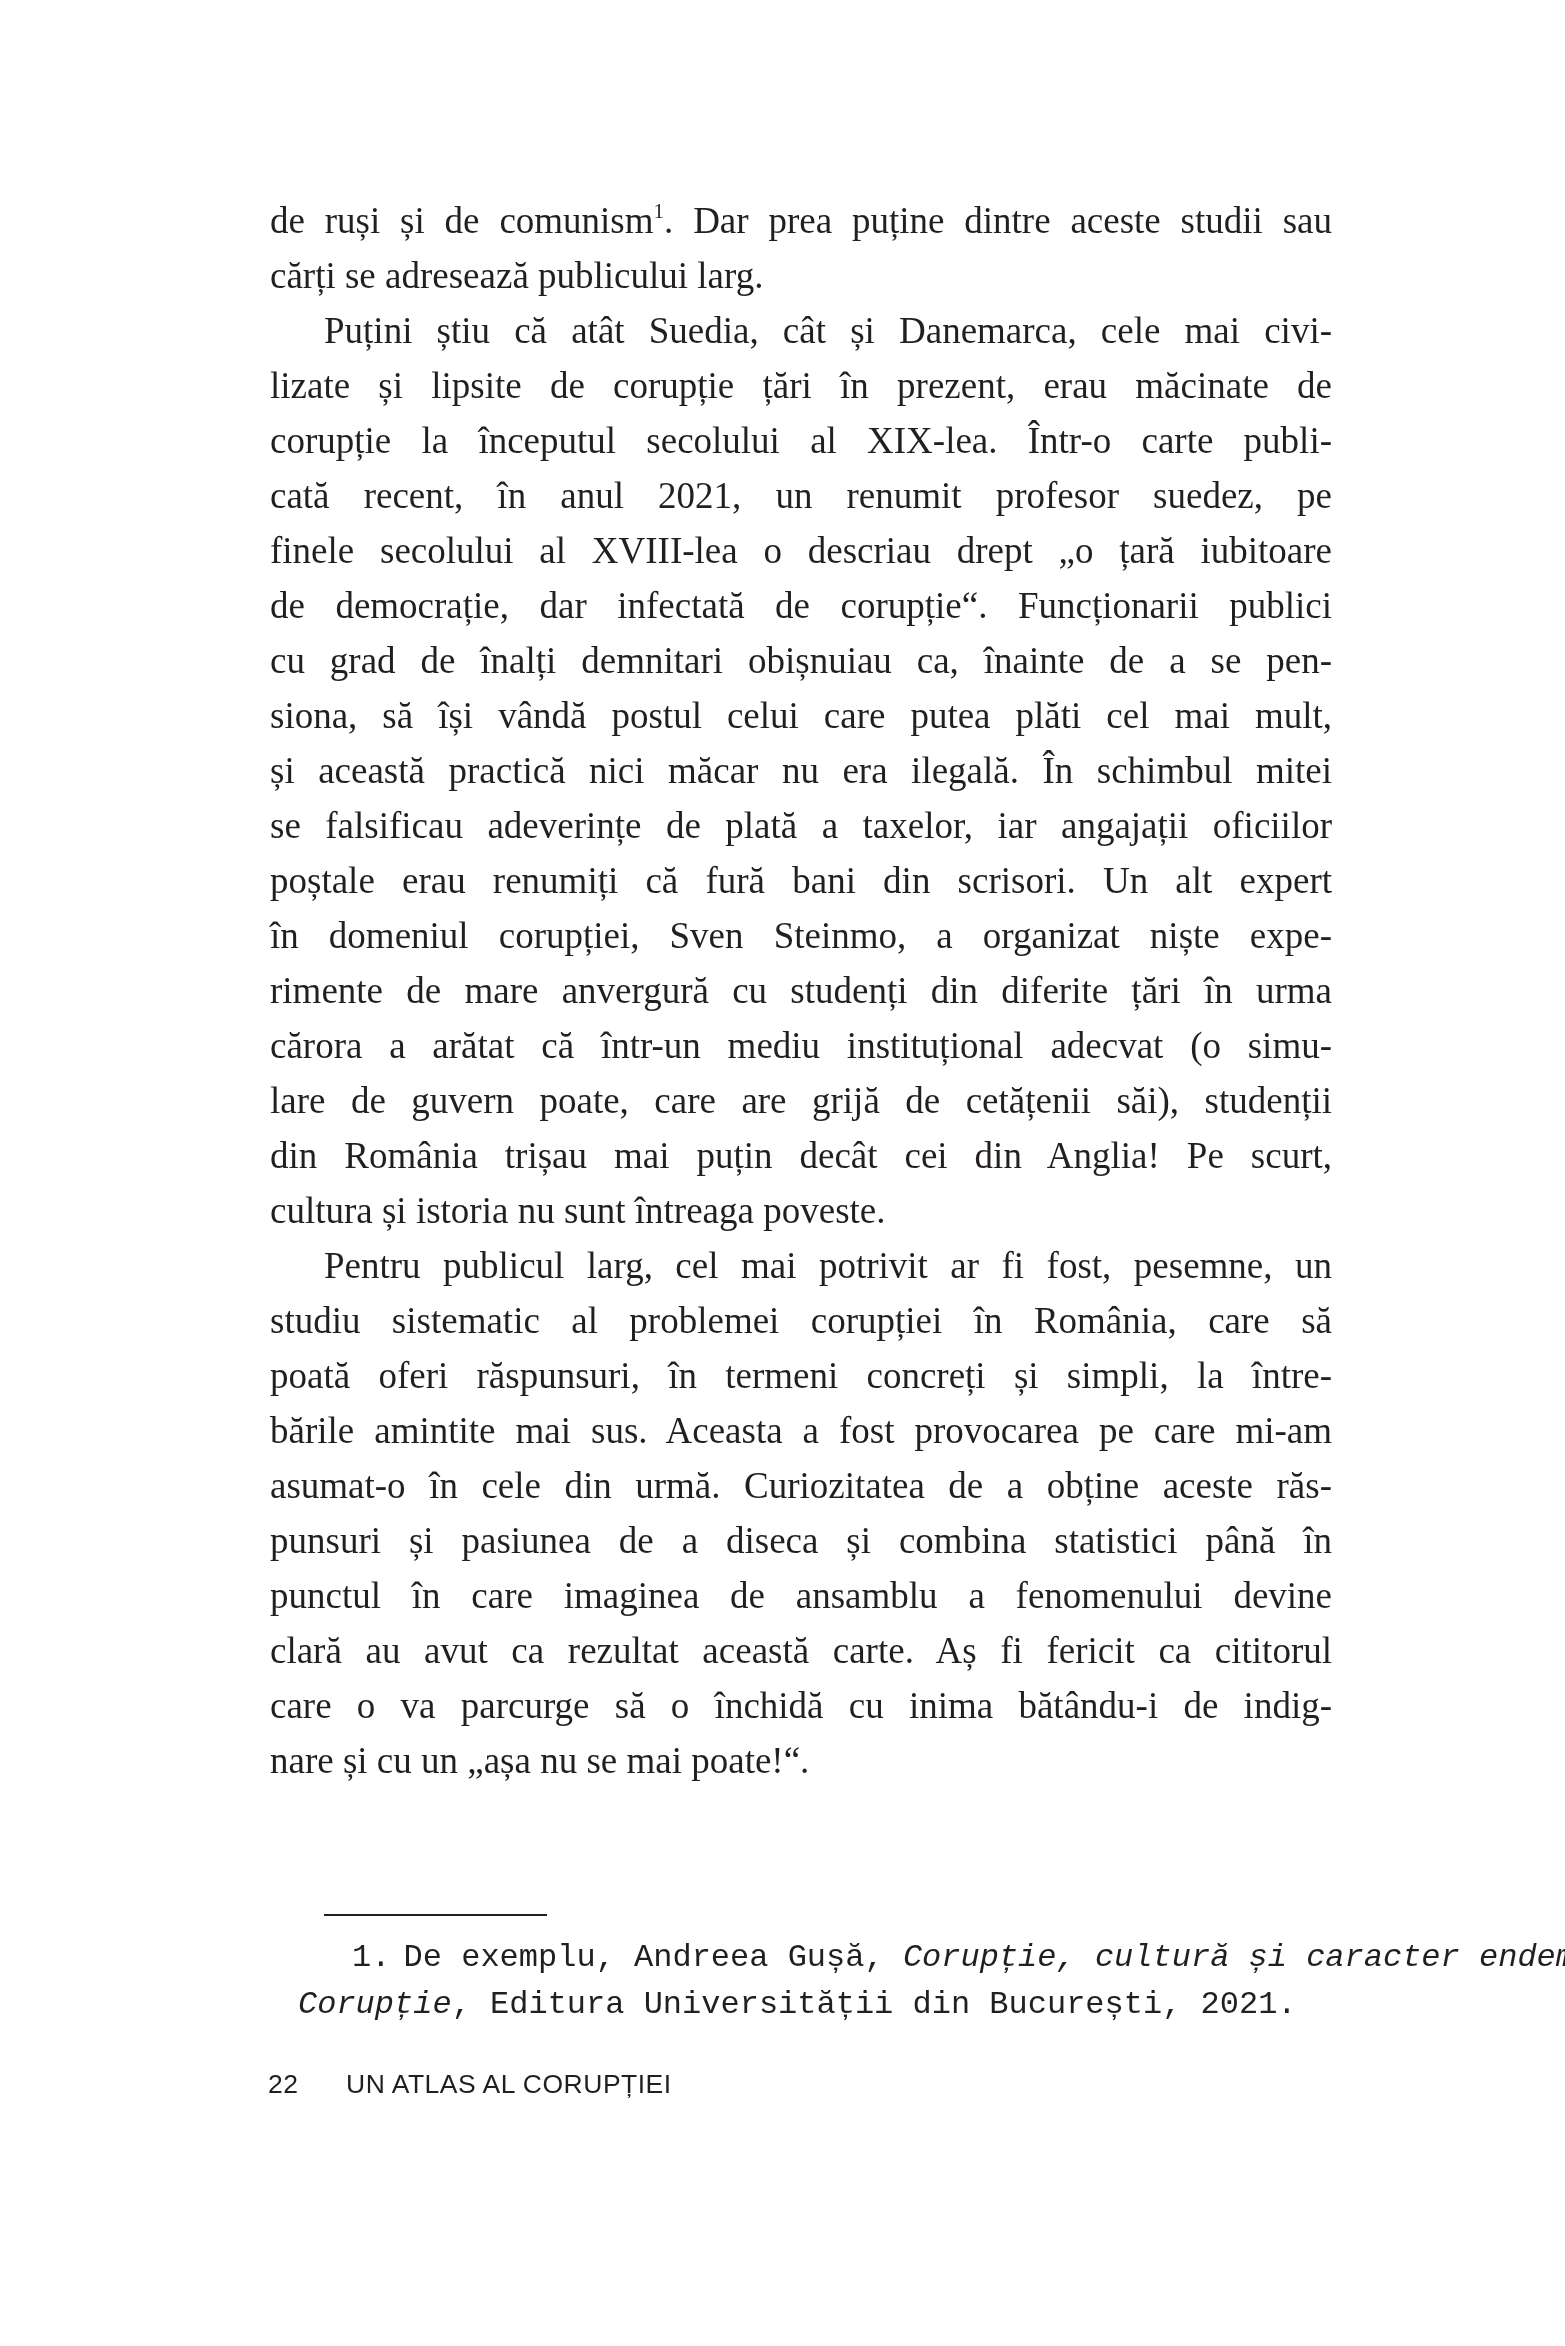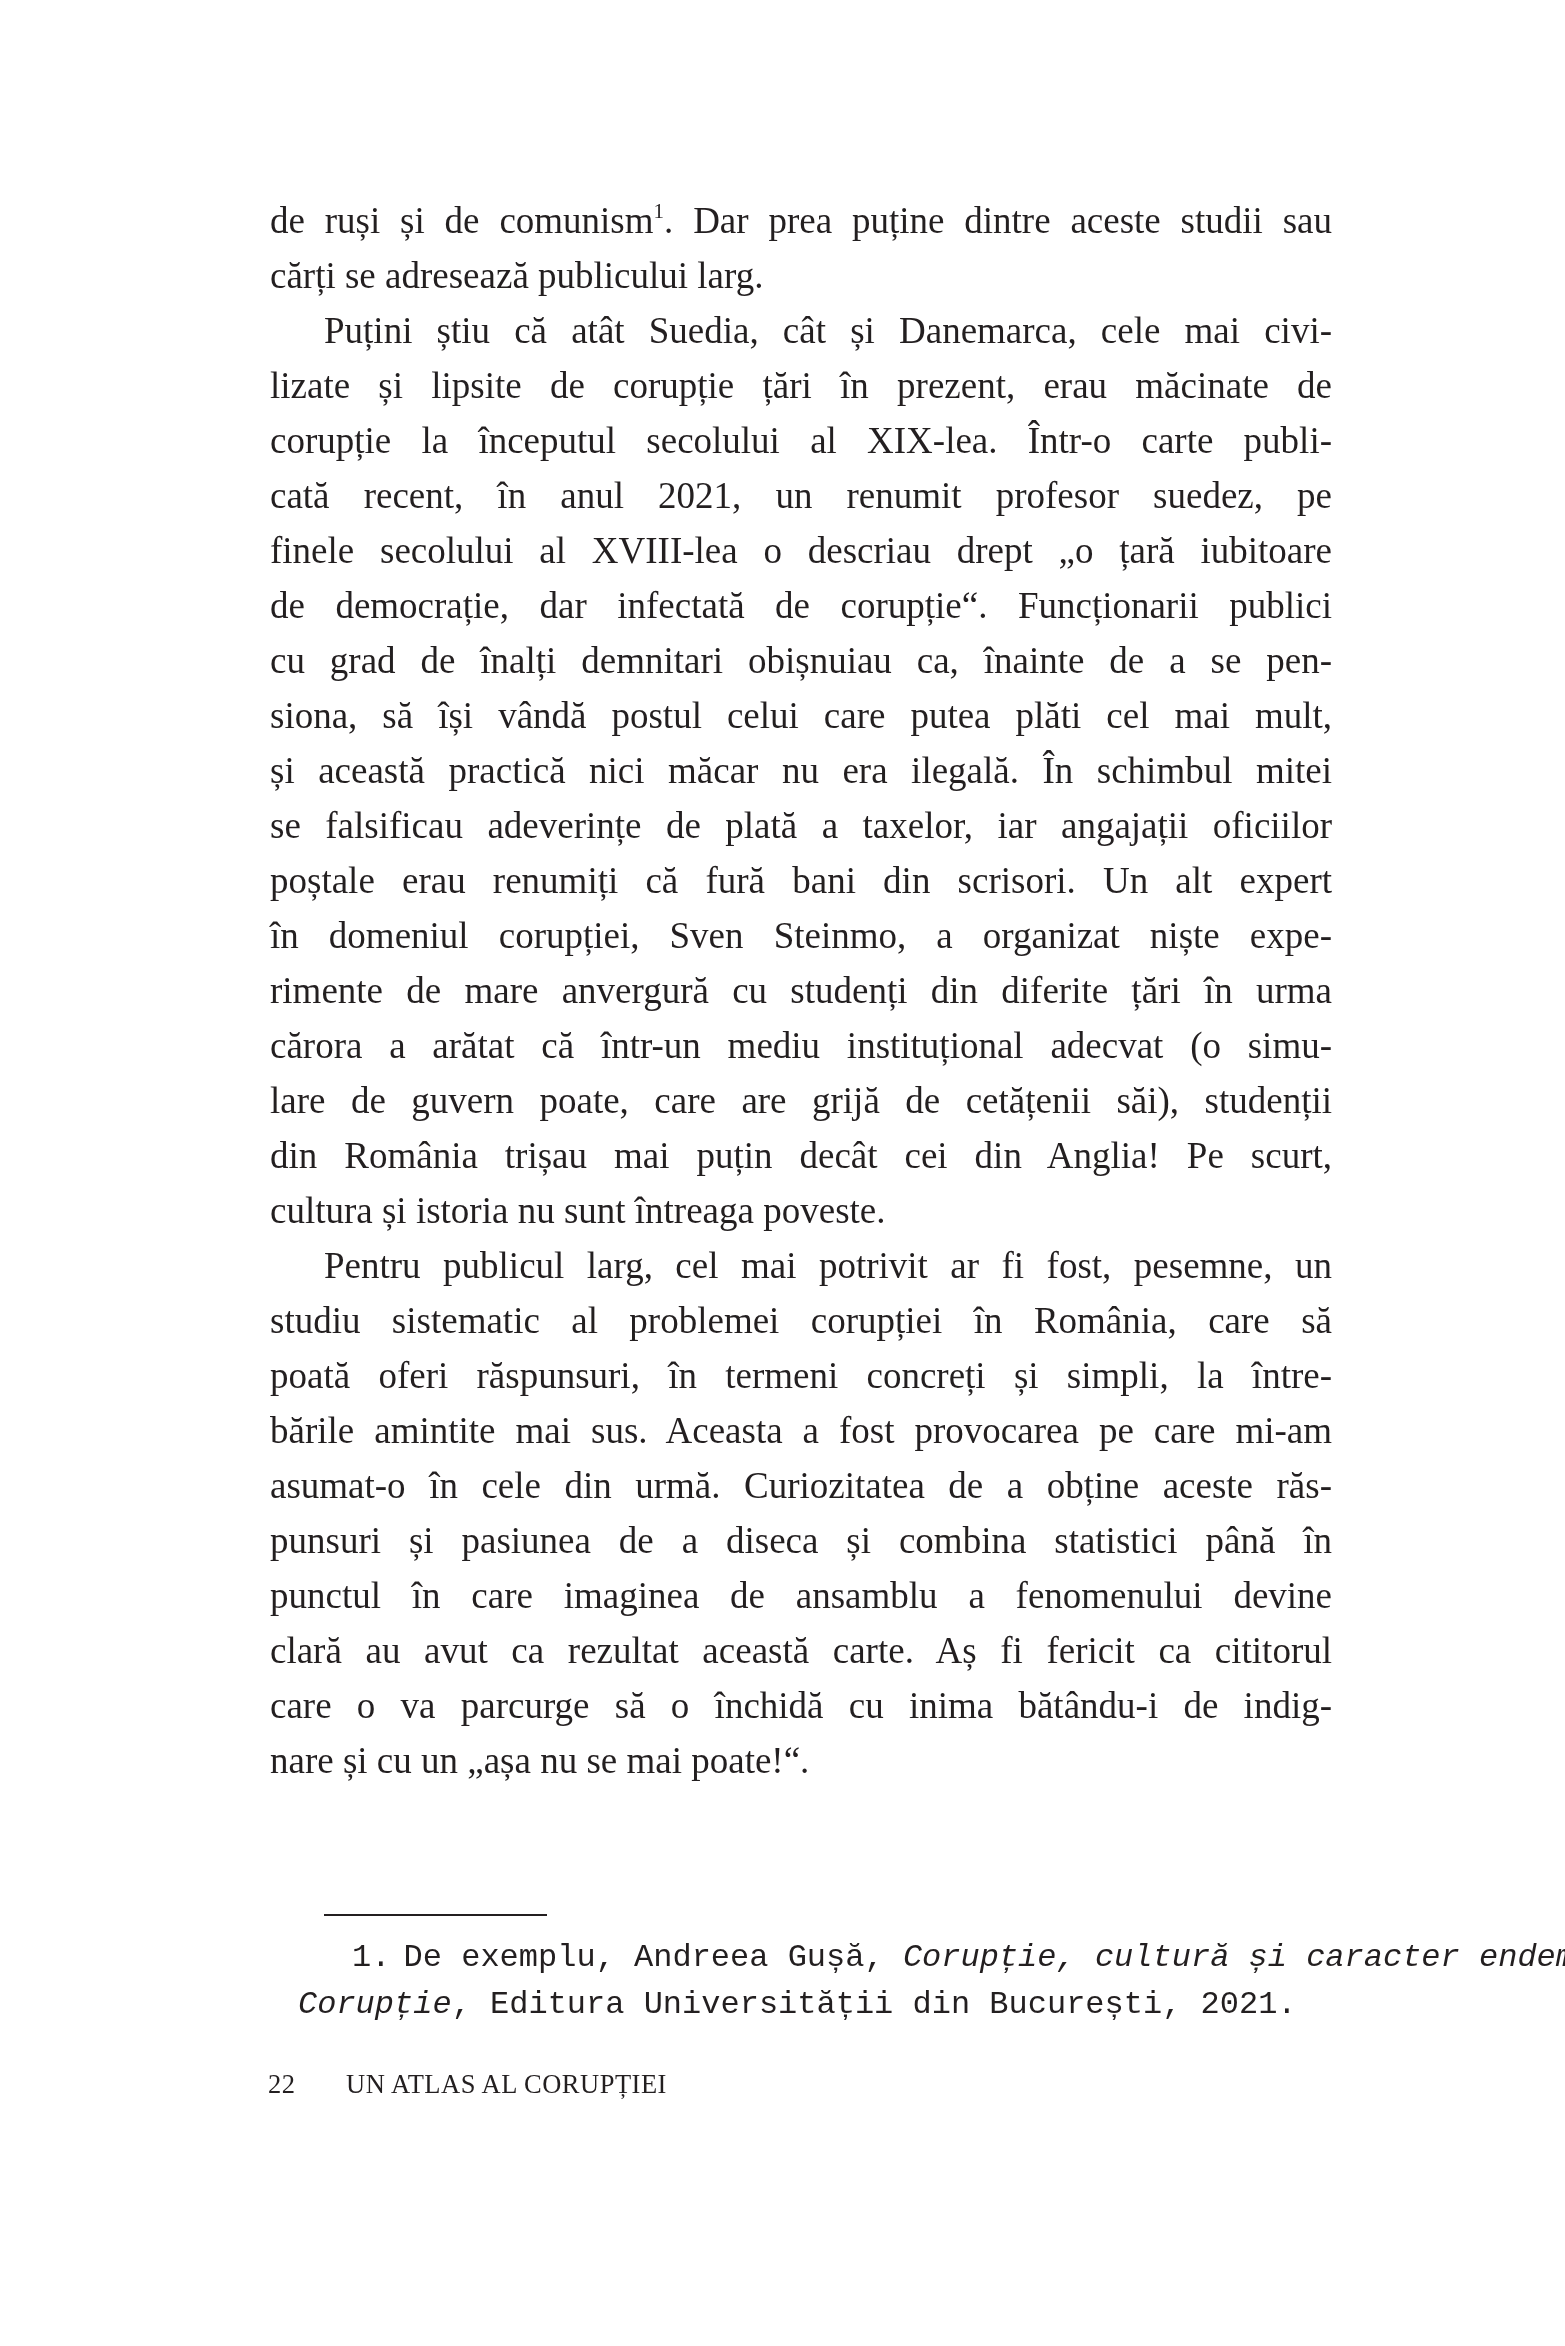--- a/index.html
+++ b/index.html
@@ -77,21 +77,21 @@
       text-align-last: justify;
     }
     .fn-line.first { padding-left: 54px; }
     .fn-line.last { text-align-last: left; }
     .fn-num { margin-right: 13.2px; }
     .fn-italic { font-style: italic; }
     .running-footer {
       position: absolute;
       left: 268px;
       top: 2067px;
-      font-family: Liberation Serif, serif;
+      font-family: Liberation Sans, sans-serif;
       font-size: 26.5px;
       line-height: 34px;
       letter-spacing: 0.5px;
       white-space: nowrap;
     }
     .page-number {
       display: inline-block;
       width: 78px;
     }
     .running-title {

